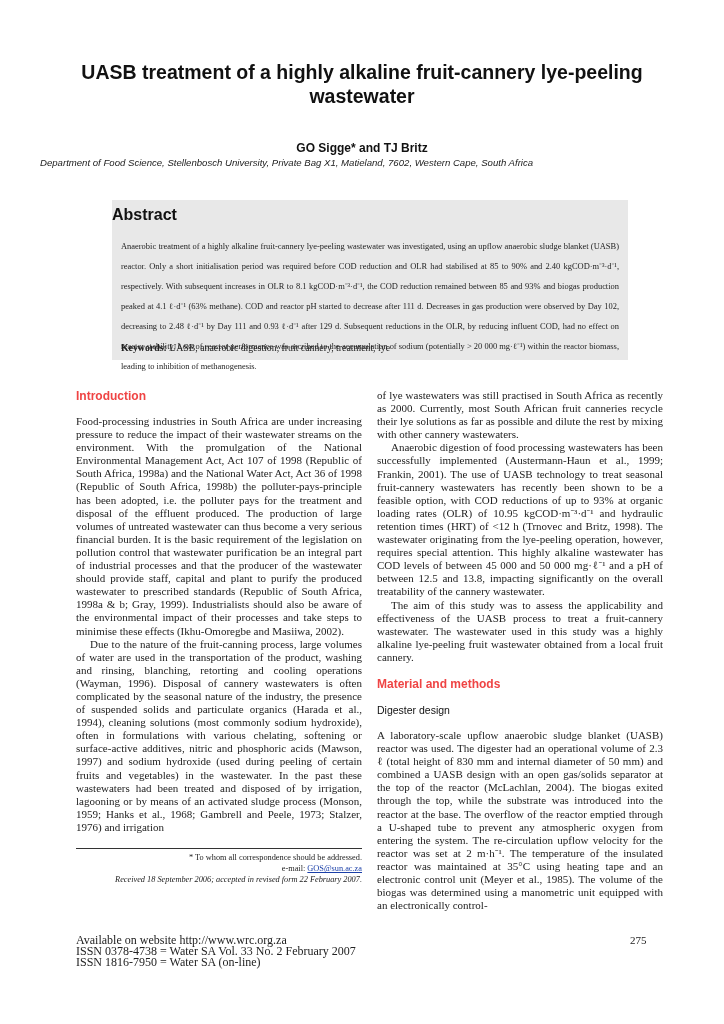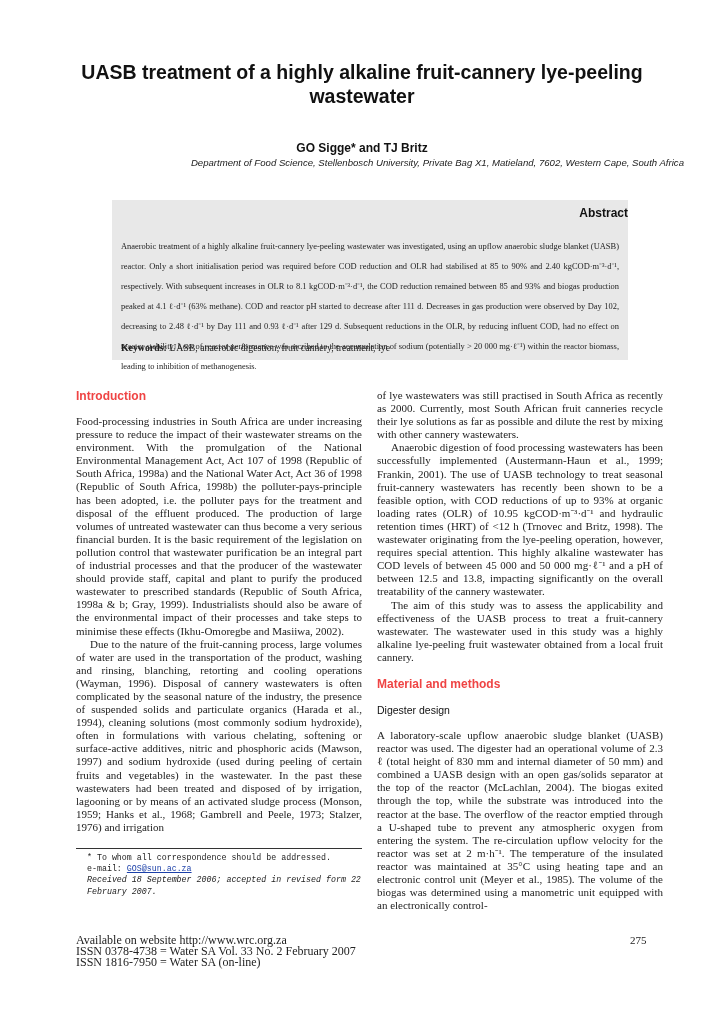--- a/index.html
+++ b/index.html
@@ -2,43 +2,43 @@
 <html><head>
   <meta charset="utf-8">
   <style>
     html, body { margin: 0; padding: 0; background: #ffffff; }
     body { width: 724px; height: 1024px; position: relative; overflow: hidden; color: #1a1a1a; }
 
     .title { position: absolute; top: 60px; left: 60px; width: 604px; text-align: center;
       font-family: "Liberation Sans", sans-serif; font-weight: bold; font-size: 19.5px; line-height: 24px; color: #111; }
     .authors { position: absolute; top: 141px; left: 60px; width: 604px; text-align: center;
       font-family: "Liberation Sans", sans-serif; font-weight: bold; font-size: 12px; color: #111; }
-    .affil { position: absolute; top: 157px; left: 40px; width: 644px; text-align: right;
+    .affil { position: absolute; top: 157px; left: 40px; width: 644px; text-align: left;
       font-family: "Liberation Sans", sans-serif; font-style: italic; font-size: 9.6px; color: #222; }
 
     .abstract-box { position: absolute; top: 200px; left: 112px; width: 516px; height: 160px; background: #e8e8e8; }
-    .abstract-title { position: absolute; top: 206px; left: 112px; width: 516px; text-align: right;
-      font-family: "Liberation Sans", sans-serif; font-weight: bold; font-size: 12px; color: #111; }
+    .abstract-title { position: absolute; top: 206px; left: 112px; width: 516px; text-align: left;
+      font-family: "Liberation Sans", sans-serif; font-weight: bold; font-size: 16px; color: #111; }
     .abstract-text { position: absolute; top: 236px; left: 121px; width: 498px;
       font-family: "Liberation Serif", serif; font-size: 8.45px; line-height: 20px; text-align: justify; color: #222; }
     .keywords { position: absolute; top: 342px; left: 121px; width: 498px;
       font-family: "Liberation Serif", serif; font-size: 9.8px; color: #222; }
     .keywords b { font-weight: bold; }
 
     .col { position: absolute; font-family: "Liberation Serif", serif; font-size: 11px; line-height: 13.1px; color: #222; text-align: justify; }
     .col-left { left: 76px; width: 286px; }
     .col-right { left: 377px; width: 286px; }
     .col p { margin: 0; }
     .indent { text-indent: 14px; }
 
     .h1 { position: absolute; font-family: "Liberation Sans", sans-serif; font-weight: bold; font-size: 12px; color: #ef4444; }
     .h2 { position: absolute; font-family: "Liberation Sans", sans-serif; font-weight: normal; font-size: 10.5px; color: #111; }
 
     .fn-rule { position: absolute; top: 848px; left: 76px; width: 286px; height: 1px; background: #333; }
-    .footnote { position: absolute; top: 852px; left: 87px; width: 290px; font-family: Liberation Mono, monospace; font-size: 8.3px; line-height: 11.2px; color: #222; }
+    .footnote { position: absolute; top: 852px; left: 72px; width: 290px; font-family: Liberation Serif, serif; font-size: 8.3px; line-height: 11.2px; color: #222; text-align: right; }
     .footnote .link { color: #1a3fa8; text-decoration: underline; cursor: pointer; }
     .footnote .ital { font-style: italic; }
     .footnote .bold { font-weight: bold; }
 
     .footer { position: absolute; top: 935px; left: 76px; width: 300px; font-family: "Liberation Serif", serif; font-size: 12px; line-height: 11.2px; color: #222; }
     .page-num { position: absolute; top: 934px; left: 630px; font-family: "Liberation Serif", serif; font-size: 11px; color: #222; }
   </style>
 </head>
 <body>
 

